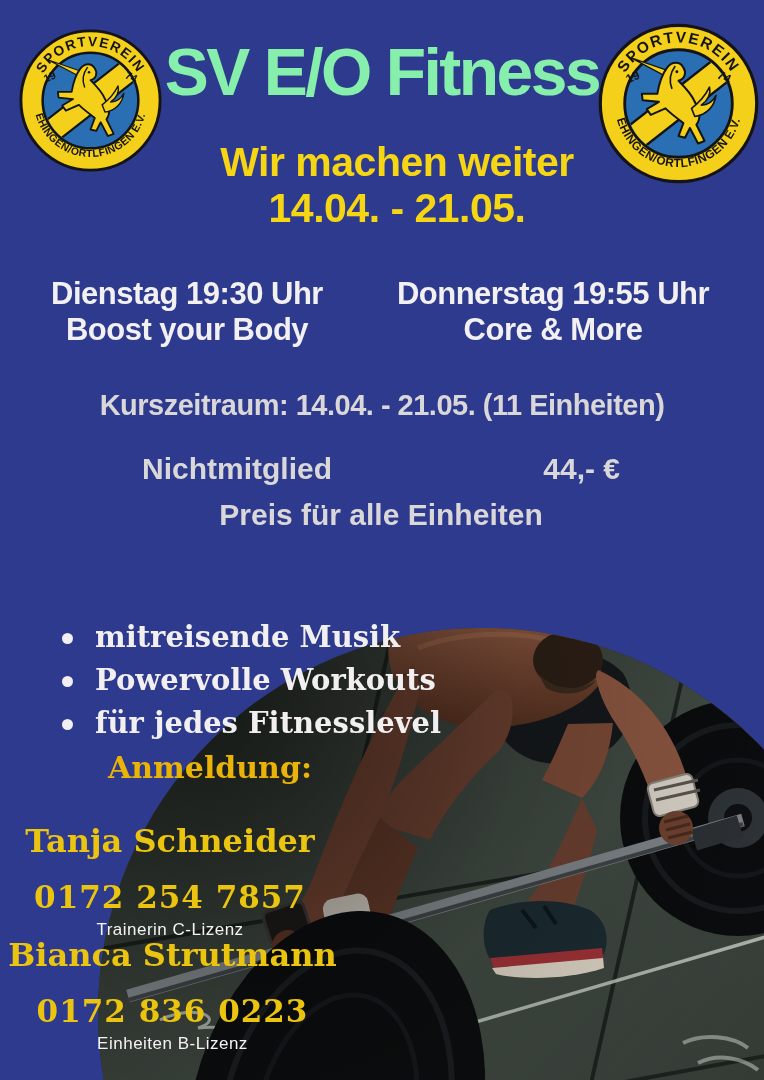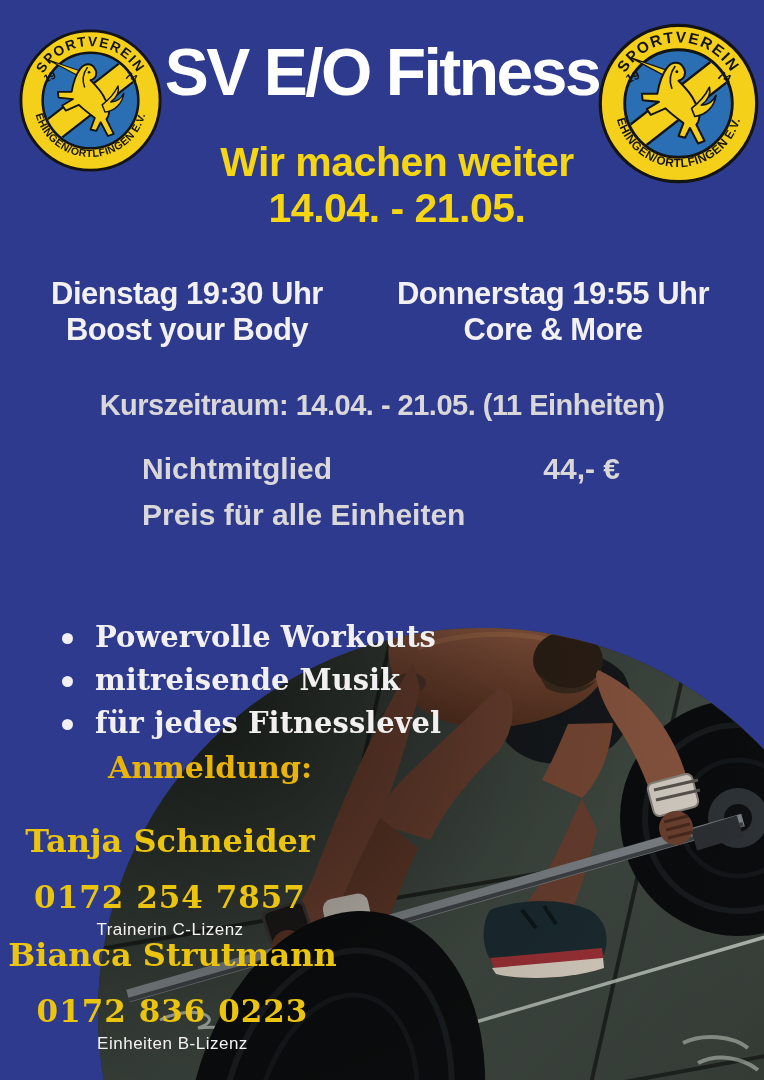--- a/index.html
+++ b/index.html
@@ -6,42 +6,42 @@
   .poster{
     position:relative;width:764px;height:1080px;overflow:hidden;
     background:#2e3a8d;
     font-family:"Liberation Sans",sans-serif;
   }
   .abs{position:absolute;}
   
   .title{
     left:0;top:34px;width:764px;text-align:center;
     font-size:66px;font-weight:bold;letter-spacing:-2.5px;
-    color:#ffffff;z-index:3;
+    color:#86efac;z-index:3;
   }
   .campaign{
     left:15px;top:140px;width:764px;text-align:center;
     font-size:41px;font-weight:bold;line-height:1.12;
     color:#f6d513;z-index:3;letter-spacing:-0.5px;
   }
   
   .sched{top:276px;text-align:center;color:#f2f0f1;font-weight:bold;
     font-size:31px;line-height:1.16;z-index:3;letter-spacing:-0.5px;}
   .sched-left{left:12px;width:350px;}
   .sched-right{left:368px;width:370px;}
   .period{
     left:0;top:389px;width:764px;text-align:center;
     font-size:29px;font-weight:bold;letter-spacing:-0.5px;
     color:#dad7d9;z-index:3;
   }
   
   .pricing{left:142px;top:452px;width:478px;z-index:3;
     color:#dad7d9;font-weight:bold;font-size:30px;line-height:1.1;}
   .price-row{display:flex;justify-content:space-between;margin-bottom:3px;}
-  .price-note{margin-top:13px;}
+  .price-note{text-align:center;margin-top:13px;}
   
   .features{left:62px;top:620px;z-index:3;color:#f1eff0;
     font-family:"DejaVu Serif",serif;font-weight:bold;font-size:29px;}
   .feature{display:flex;align-items:flex-start;margin-bottom:9px;}
   .dot{width:11px;height:11px;border-radius:50%;background:#f1eff0;
     margin:13px 22px 0 0;flex:0 0 auto;}
   .anmeldung{left:84px;top:750px;z-index:3;color:#eab308;
     font-family:"DejaVu Serif",serif;font-weight:bold;font-size:30px;margin-left:24px;}
   
   .contact{z-index:3;text-align:center;
@@ -262,25 +262,25 @@
     <div class="price-row">
       <span>Nichtmitglied</span>
       <span>44,- €</span>
     </div>
     <div class="price-note">Preis für alle Einheiten</div>
   </div>
 
   <div class="abs features">
     <div class="feature">
       <span class="dot"></span>
-      <span>Powervolle Workouts</span>
+      <span>mitreisende Musik</span>
     </div>
     <div class="feature">
       <span class="dot"></span>
-      <span>mitreisende Musik</span>
+      <span>Powervolle Workouts</span>
     </div>
     <div class="feature">
       <span class="dot"></span>
       <span>für jedes Fitnesslevel</span>
     </div>
   </div>
 
   <div class="abs anmeldung">Anmeldung:</div>
 
   <div class="abs contact contact-1">

